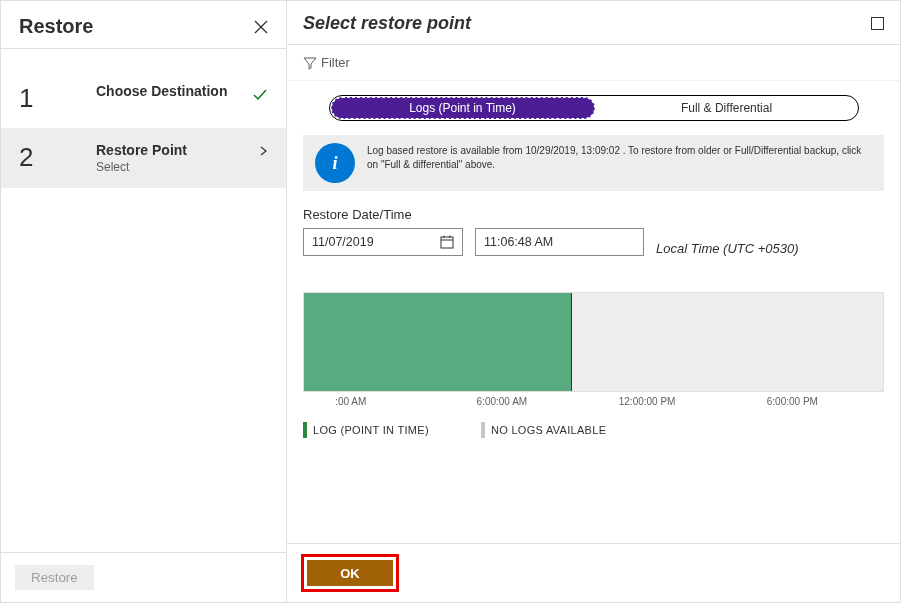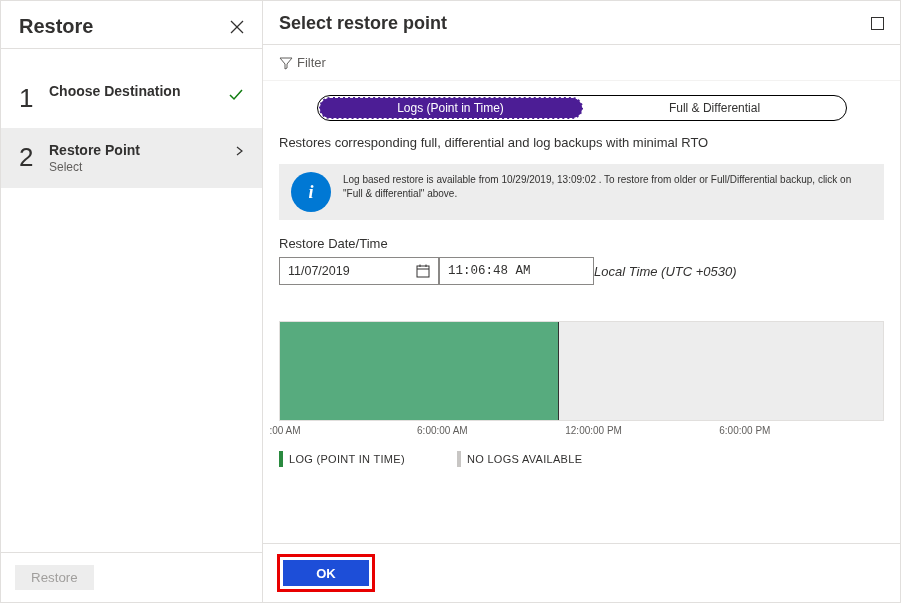--- a/index.html
+++ b/index.html
@@ -1,68 +1,68 @@
 <!DOCTYPE html>
 <html><head>
 <meta charset="utf-8">
 <style>
   * { box-sizing: border-box; }
   html, body { margin: 0; padding: 0; font-family: "Segoe UI", Arial, sans-serif; font-size: 13px; color: #323130; background: #fff; }
   .app { display: flex; width: 901px; height: 603px; border: 1px solid #e1dfdd; }
   
-  .left { width: 262px; display: flex; flex-direction: column; border-right: 1px solid #e1dfdd; }
+  .left { width: 286px; display: flex; flex-direction: column; border-right: 1px solid #e1dfdd; }
   .left-header { display: flex; align-items: center; justify-content: space-between; padding: 14px 18px 10px 18px; border-bottom: 1px solid #e1dfdd; }
   .left-header h1 { margin: 0; font-size: 20px; font-weight: 600; }
   .left-header .x { width: 14px; height: 14px; cursor: pointer; }
   .steps { flex: 1; padding-top: 20px; }
   .step { display: flex; align-items: flex-start; padding: 14px 18px; position: relative; }
   .step-num { font-size: 26px; font-weight: 400; width: 30px; }
-  .step-body { flex: 1; }
+  .step-body { flex: 1; margin-left: 47px; }
   .step-title { font-size: 14px; font-weight: 600; }
   .step-sub { font-size: 12px; color: #605e5c; margin-top: 2px; }
   .step.active { background: #ededed; }
   .step .mark { position: absolute; right: 18px; top: 18px; width: 16px; height: 16px; color: #107c10; }
   .step .chev { position: absolute; right: 18px; top: 18px; width: 10px; height: 10px; color: #323130; }
   .left-footer { padding: 12px 14px; border-top: 1px solid #e1dfdd; }
   .btn-restore { padding: 5px 16px; border: none; background: #ededed; color: #a19f9d; }
   
   .right { flex: 1; display: flex; flex-direction: column; }
-  .right-header { display: flex; align-items: center; justify-content: space-between; padding: 12px 16px 10px 16px; border-bottom: 1px solid #e1dfdd; }
+  .right-header { display: flex; align-items: center; justify-content: space-between; padding: 12px 16px 10px 16px; border-bottom: 1px solid #e1dfdd; font-style: italic; }
   .right-header h2 { margin: 0; font-size: 18px; font-weight: 600; }
   .sq { width: 13px; height: 13px; border: 1px solid #323130; }
   .filter-row { display: flex; align-items: center; gap: 4px; padding: 10px 16px; color: #605e5c; border-bottom: 1px solid #f3f2f1; }
   .filter-ico { width: 14px; height: 14px; }
   .content { padding: 14px 16px 0 16px; overflow: hidden; }
   .toggle { display: flex; width: 530px; height: 26px; border: 1px solid #000; border-radius: 14px; margin: 0 auto 14px auto; overflow: hidden; }
   .toggle > div { flex: 1; display: flex; align-items: center; justify-content: center; font-size: 12px; cursor: pointer; }
   .toggle .on { background: #4c1d95; color: #fff; border: 1px dashed #fff; border-radius: 13px; margin: 1px; }
   .desc { font-size: 13px; margin-bottom: 14px; }
   .info-box { display: flex; align-items: center; background: #ededed; margin-bottom: 16px; }
   .info-ico { width: 40px; height: 40px; margin: 8px 12px; border-radius: 50%; background: #0078d4; display: flex; align-items: center; justify-content: center; color: #fff; font-family: Georgia, serif; font-size: 18px; font-weight: bold; font-style: italic; }
   .info-txt { flex: 1; font-size: 10px; padding: 0 14px 10px 0; line-height: 1.4; }
   .field-label { font-size: 13px; margin-bottom: 6px; }
-  .dt-row { display: flex; align-items: center; }
+  .dt-row { display: flex; align-items: flex-end; gap: 12px; }
   .input { border: 1px solid #8a8886; height: 28px; padding: 0 8px; font-size: 12.5px; display: flex; align-items: center; background: #fff; }
   .date-input { width: 160px; justify-content: space-between; }
-  .time-input { width: 155px; font-family: Liberation Mono, monospace; }
+  .time-input { width: 169px; }
   .tz { font-size: 13px; font-style: italic; }
   
   .timeline { margin-top: 36px; }
   .bar { display: flex; height: 100px; border: 1px solid #e1dfdd; }
   .bar .green { background: #57ab7e; width: 46%; border-right: 1px solid #333; }
   .bar .grey { background: #ededed; flex: 1; }
   .ticks { position: relative; height: 16px; font-size: 10px; color: #605e5c; margin-top: 4px; }
-  .ticks span { position: absolute; transform: translateX(-50%); }
+  .ticks span { position: absolute; transform: translateX(-50%); margin-left: 42px; }
   .legend { display: flex; gap: 52px; margin-top: 10px; font-size: 11px; letter-spacing: 0.3px; }
   .legend-item { display: flex; align-items: center; gap: 6px; }
   .legend-sw { width: 4px; height: 16px; }
   
   .right-footer { margin-top: auto; padding: 10px 14px; border-top: 1px solid #e1dfdd; }
   .ok-wrap { display: inline-block; border: 3px solid #e80000; padding: 3px; }
-  .btn-ok { background: #1d4ed8; color: #fff; border: none; width: 86px; height: 26px; font-size: 13px; font-weight: 600; cursor: pointer; }
+  .btn-ok { background: #a16207; color: #fff; border: none; width: 86px; height: 26px; font-size: 13px; font-weight: 600; cursor: pointer; }
 </style>
 </head>
 <body>
 
 <div class="app">
 
   <div class="left">
     <div class="left-header">
       <h1>Restore</h1>
       <svg class="x" viewBox="0 0 14 14">
@@ -108,21 +108,20 @@
         </svg>
       <span>Filter</span>
     </div>
 
     <div class="content">
       <div class="toggle">
         <div class="on">Logs (Point in Time)</div>
         <div>Full &amp; Differential</div>
       </div>
 
-      <div class="desc">Restores corresponding full, differential and log backups with minimal RTO</div>
 
       <div class="info-box">
         <div class="info-ico">i</div>
         <div class="info-txt">Log based restore is available from 10/29/2019, 13:09:02 . To restore from older or Full/Differential backup, click on "Full &amp; differential" above.</div>
       </div>
 
       <div class="field-label">Restore Date/Time</div>
       <div class="dt-row">
         <div class="input date-input">
           <span>11/07/2019</span>

